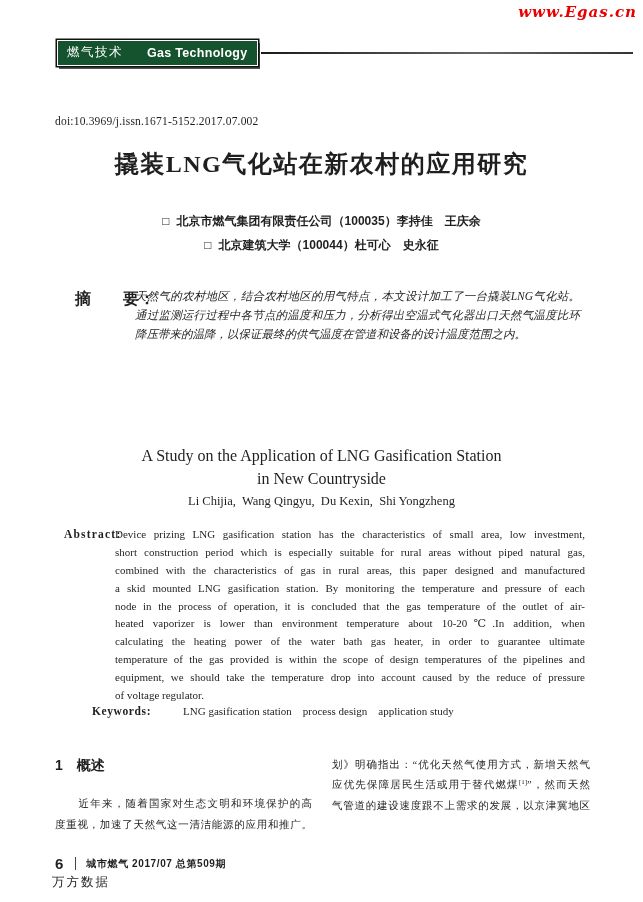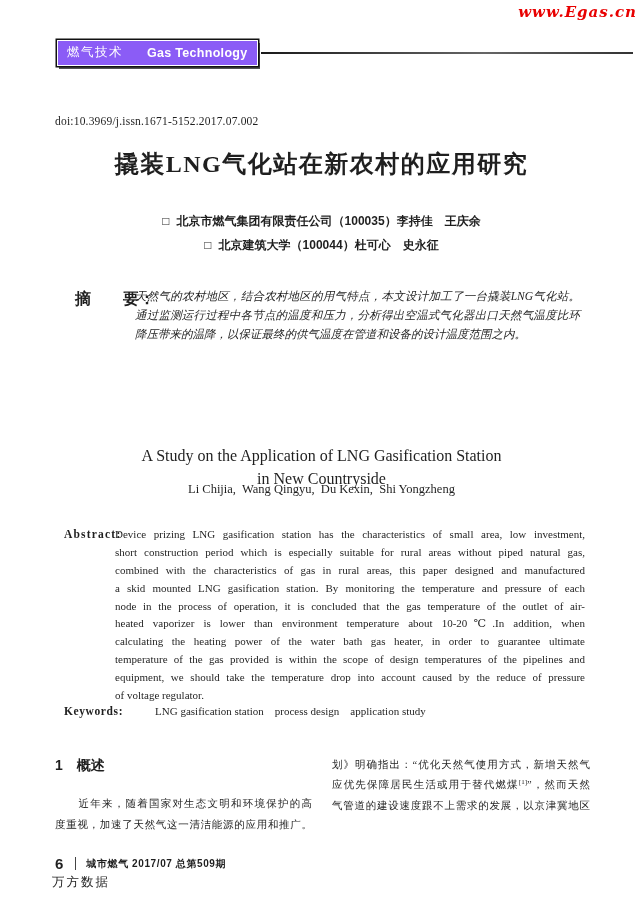--- a/index.html
+++ b/index.html
@@ -17,21 +17,21 @@
   
   .watermark{
     top:3px;right:6px;color:#e80000;
     font-family:"DejaVu Serif",serif;font-style:italic;font-weight:bold;
     font-size:15px;letter-spacing:1px;
   }
 
   
   .header-row{top:40px;left:57px;display:flex;align-items:center;}
   .gas-box{
-    background:#8b5cf6;color:#fff;padding:3px 9px 4px 9px;
+    background:#14532d;color:#fff;padding:3px 9px 4px 9px;
     border:1px solid #fff;
     box-shadow:0 0 0 1.5px #111, 2px 3px 0 #555;
     display:flex;align-items:center;white-space:nowrap;
   }
   .gas-box .zh{font-size:12.5px;letter-spacing:1.5px;font-family:"Liberation Sans",sans-serif;}
   .gas-box .en{font-size:12.5px;font-weight:bold;letter-spacing:0.3px;margin-left:24px;font-family:"Liberation Sans",sans-serif;}
   .header-line{
     width:372px;height:2px;margin-left:3px;
     background:linear-gradient(to right,#1a1a1a,#666 60%,#333);
   }
@@ -48,28 +48,28 @@
   
   .zh-abs-label{top:289px;left:75px;font-size:16px;font-weight:bold;white-space:pre;}
   .zh-abs-body{top:287px;left:135px;width:445px;font-size:11.5px;font-style:italic;}
   .zh-abs-body .ln{line-height:19.1px;height:19.1px;overflow:visible;}
   .zh-kw-row{top:385px;left:75px;display:flex;font-size:12px;}
   .zh-kw-row .lab{font-weight:bold;width:60px;font-family:"Liberation Sans",sans-serif;white-space:pre;}
   .zh-kw-row .val{font-style:italic;font-size:11.5px;}
 
   
   .en-title{top:445px;font-size:16px;line-height:22.5px;}
-  .en-authors{top:482px;font-size:12.5px;}
+  .en-authors{top:494px;font-size:12.5px;}
 
   
   .en-abs-label{top:528px;left:64px;font-size:11.5px;font-weight:bold;letter-spacing:1.2px;}
   .en-abs-body{top:526px;left:115px;width:470px;font-size:11px;}
   .en-abs-body .ln{line-height:17.9px;height:17.9px;}
   .en-kw-row{top:705px;left:64px;display:flex;font-size:11px;}
-  .en-kw-row .lab{font-weight:bold;font-size:11.5px;letter-spacing:0.6px;}
+  .en-kw-row .lab{font-weight:bold;font-size:11.5px;letter-spacing:0.6px;margin-left:28px;}
   .en-kw-row .val{margin-left:32px;}
 
   
   .sec-heading{top:757px;left:55px;font-size:14px;font-weight:bold;}
   .sec-heading .num{margin-right:14px;}
   .col-left{top:794px;left:55px;width:257px;font-size:10.5px;}
   .col-left .ln{line-height:20.6px;height:20.6px;}
   .col-right{top:755px;left:332px;width:258px;font-size:10.5px;}
   .col-right .ln{line-height:20.4px;height:20.4px;}
   .col-right sup{font-size:7px;line-height:0;}

